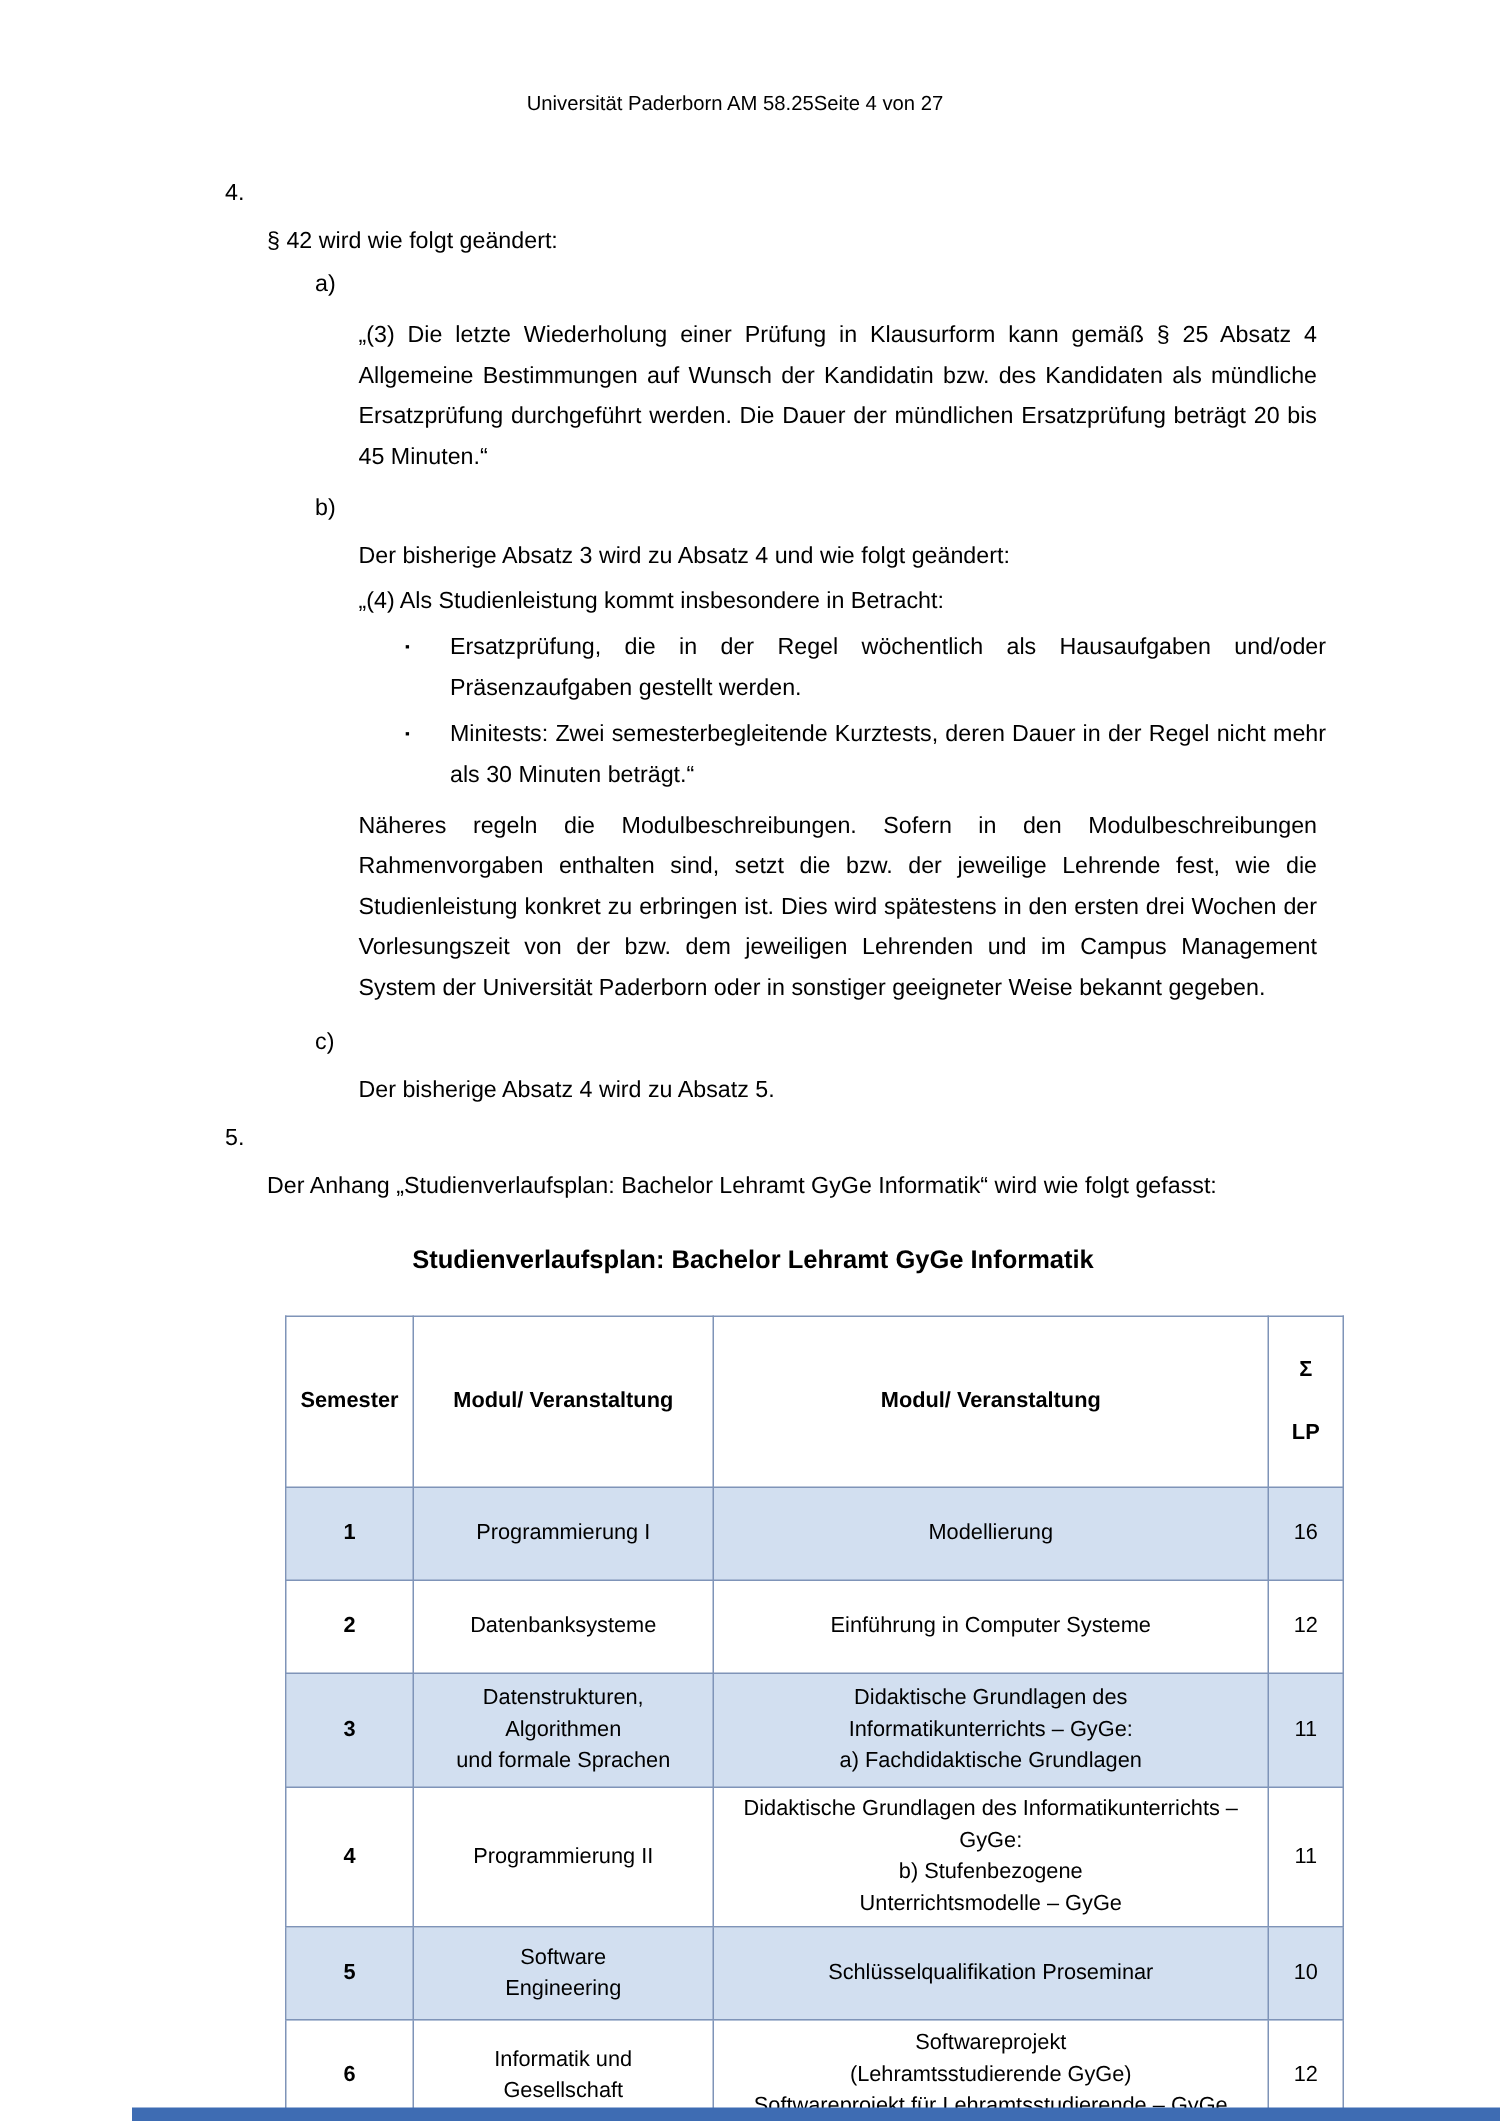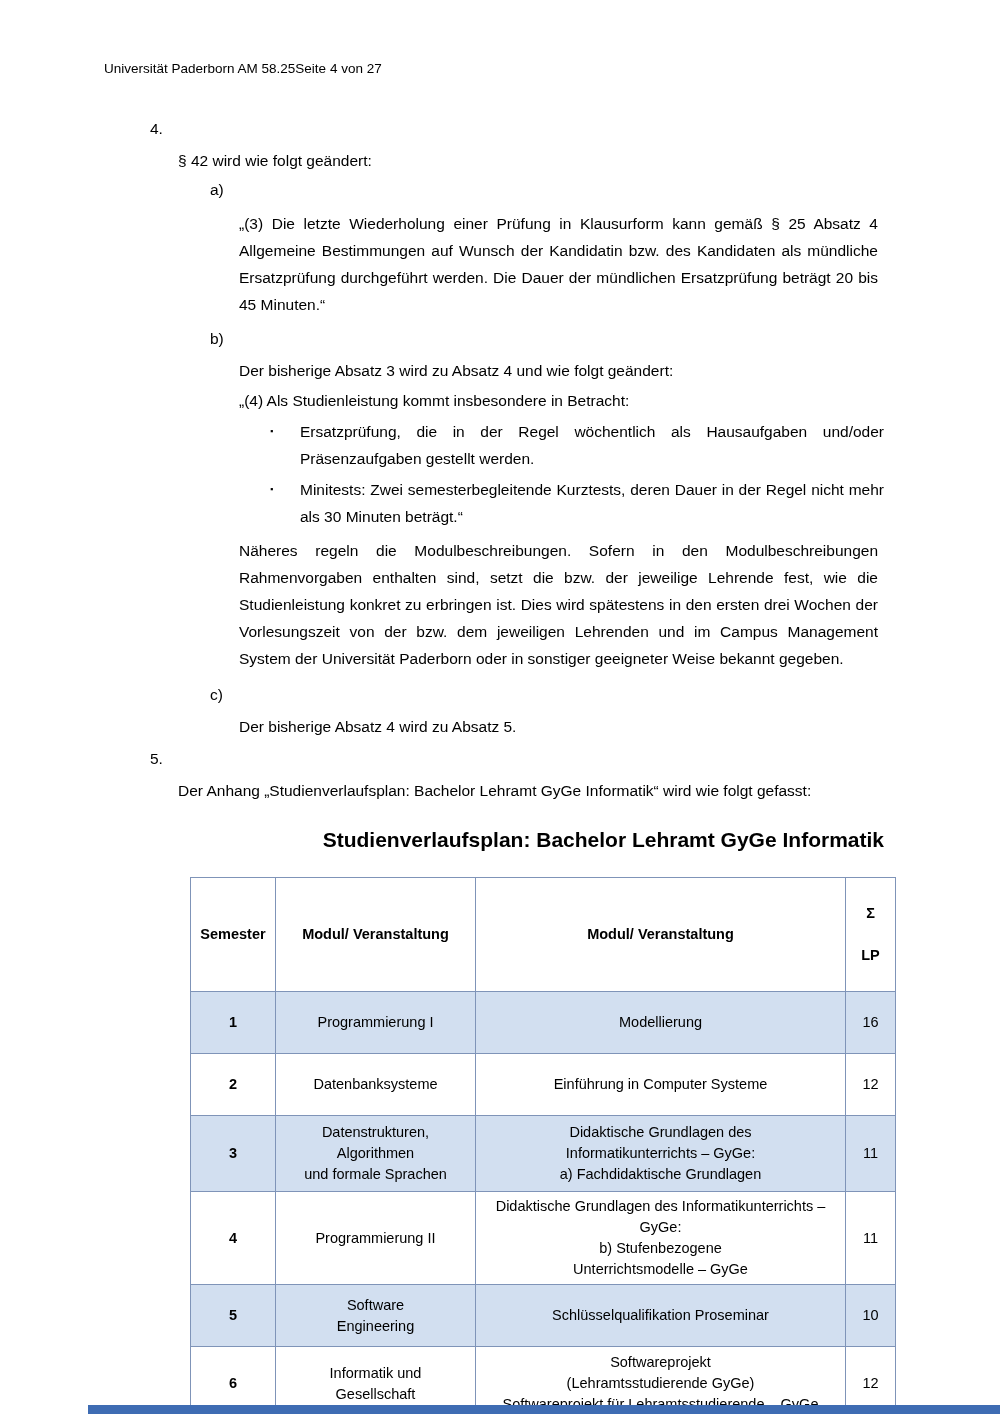--- a/index.html
+++ b/index.html
@@ -10,21 +10,21 @@
     width: 1000px;
     height: 1414px;
     background: #ffffff;
     color: #000000;
     font-family: "Liberation Sans", sans-serif;
     position: relative;
     overflow: hidden;
   }
   .page-header {
     display: flex;
-    justify-content: flex-start;
+    justify-content: center;
     padding: 60px 124px 0 88px;
     font-size: 13.5px;
     line-height: 18px;
     margin-left: 16px;
   }
   .doc {
     padding: 0 116px 0 120px;
     font-size: 15.5px;
     line-height: 27px;
   }
@@ -58,23 +58,23 @@
   .bullet-text {
     flex: 1;
     text-align: justify;
     hyphens: auto;
     -webkit-hyphens: auto;
   }
   .mt-c { margin-top: 9px; }
   .mt-5 { margin-top: 5px; }
   .table-title {
     margin-top: 22px;
-    text-align: right;
+    text-align: center;
     font-weight: bold;
-    font-size: 21px;
+    font-size: 17px;
   }
   table.plan {
     margin: 24px 0 0 70px;
     border-collapse: collapse;
     width: 705px;
     font-size: 14.5px;
     table-layout: fixed;
   }
   table.plan col.c-sem { width: 85px; }
   table.plan col.c-m1  { width: 200px; }

